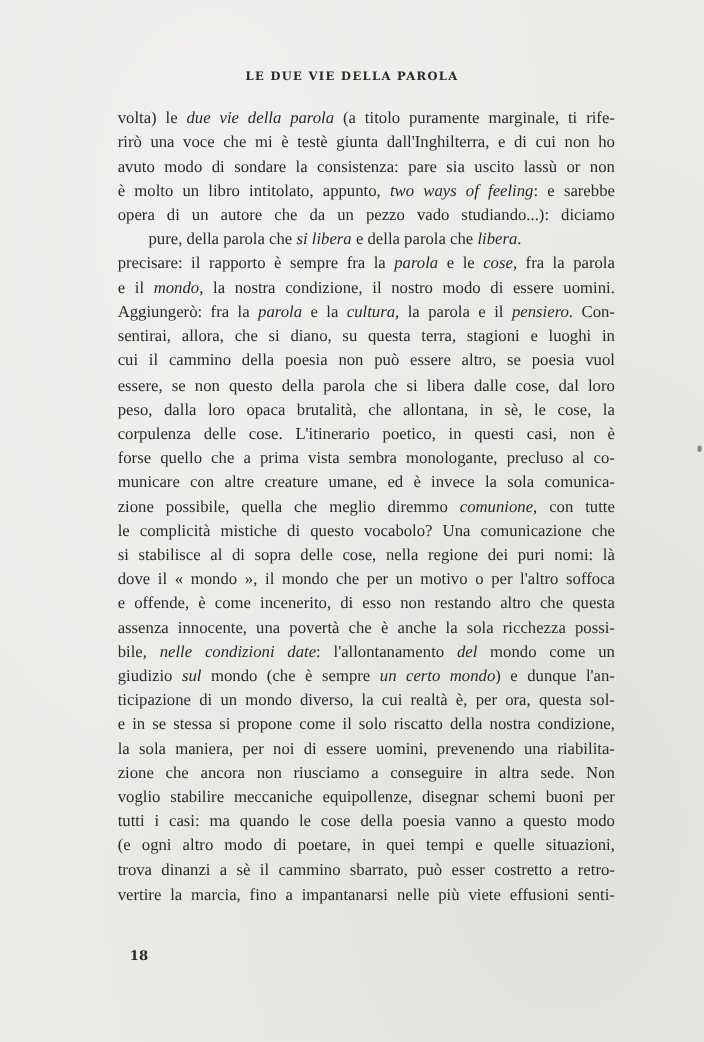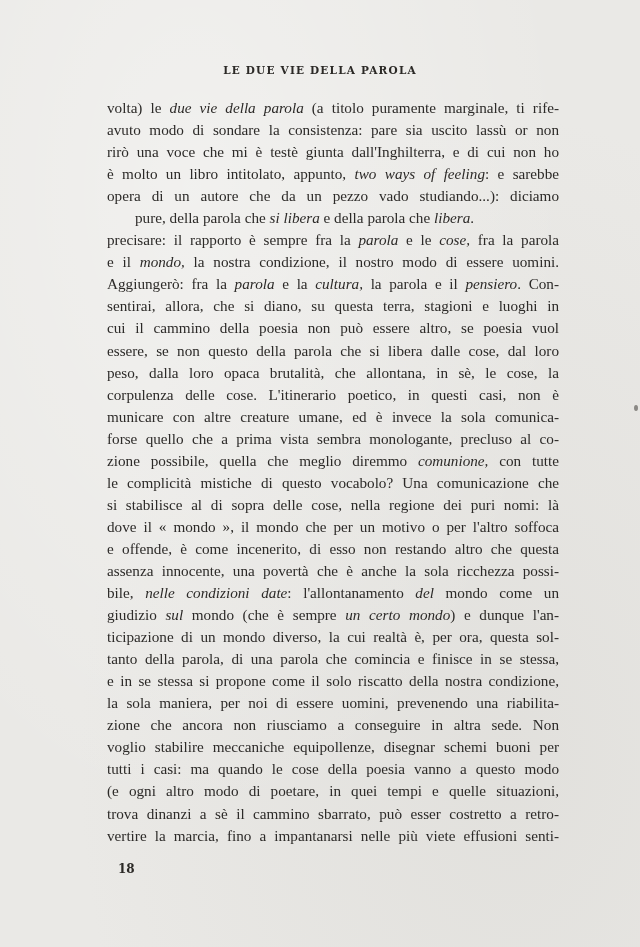--- a/index.html
+++ b/index.html
@@ -79,45 +79,44 @@
     background: #8a8884;
   }
 </style>
 </head>
 <body>
 
 <div class="page">
   <div class="running-head">LE DUE VIE DELLA PAROLA</div>
   <div class="body-text" id="body-text">
       <span class="line"><span>volta) le </span><i>due vie della parola</i><span> (a titolo puramente marginale, ti rife-</span></span>
+      <span class="line"><span>rirò una voce che mi è testè giunta dall'Inghilterra, e di cui non ho</span></span>
       <span class="line"><span>avuto modo di sondare la consistenza: pare sia uscito lassù or non</span></span>
-      <span class="line"><span>rirò una voce che mi è testè giunta dall'Inghilterra, e di cui non ho</span></span>
       <span class="line"><span>è molto un libro intitolato, appunto, </span><i>two ways of feeling</i><span>: e sarebbe</span></span>
       <span class="line"><span>opera di un autore che da un pezzo vado studiando...): diciamo</span></span>
       <span class="line last"><span>pure, della parola che </span><i>si libera</i><span> e della parola che </span><i>libera</i><span>.</span></span>
       <span class="line"><span>precisare: il rapporto è sempre fra la </span><i>parola</i><span> e le </span><i>cose,</i><span> fra la parola</span></span>
       <span class="line"><span>e il </span><i>mondo,</i><span> la nostra condizione, il nostro modo di essere uomini.</span></span>
       <span class="line"><span>Aggiungerò: fra la </span><i>parola</i><span> e la </span><i>cultura,</i><span> la parola e il </span><i>pensiero</i><span>. Con-</span></span>
       <span class="line"><span>sentirai, allora, che si diano, su questa terra, stagioni e luoghi in</span></span>
       <span class="line"><span>cui il cammino della poesia non può essere altro, se poesia vuol</span></span>
       <span class="line"><span>essere, se non questo della parola che si libera dalle cose, dal loro</span></span>
       <span class="line"><span>peso, dalla loro opaca brutalità, che allontana, in sè, le cose, la</span></span>
       <span class="line"><span>corpulenza delle cose. L'itinerario poetico, in questi casi, non è</span></span>
+      <span class="line"><span>forse quello che a prima vista sembra monologante, precluso al co-</span></span>
       <span class="line"><span>municare con altre creature umane, ed è invece la sola comunica-</span></span>
-      <span class="line"><span>forse quello che a prima vista sembra monologante, precluso al co-</span></span>
       <span class="line"><span>zione possibile, quella che meglio diremmo </span><i>comunione,</i><span> con tutte</span></span>
       <span class="line"><span>le complicità mistiche di questo vocabolo? Una comunicazione che</span></span>
       <span class="line"><span>si stabilisce al di sopra delle cose, nella regione dei puri nomi: là</span></span>
       <span class="line"><span>dove il « mondo », il mondo che per un motivo o per l'altro soffoca</span></span>
       <span class="line"><span>e offende, è come incenerito, di esso non restando altro che questa</span></span>
       <span class="line"><span>assenza innocente, una povertà che è anche la sola ricchezza possi-</span></span>
       <span class="line"><span>bile, </span><i>nelle condizioni date</i><span>: l'allontanamento </span><i>del</i><span> mondo come un</span></span>
       <span class="line"><span>giudizio </span><i>sul</i><span> mondo (che è sempre </span><i>un certo mondo</i><span>) e dunque l'an-</span></span>
       <span class="line"><span>ticipazione di un mondo diverso, la cui realtà è, per ora, questa sol-</span></span>
-      <span class="line"><span>tanto della parola, di una parola che comincia e finisce in se stessa,</span></span>
       <span class="line"><span>e in se stessa si propone come il solo riscatto della nostra condizione,</span></span>
       <span class="line"><span>la sola maniera, per noi di essere uomini, prevenendo una riabilita-</span></span>
       <span class="line"><span>zione che ancora non riusciamo a conseguire in altra sede. Non</span></span>
       <span class="line"><span>voglio stabilire meccaniche equipollenze, disegnar schemi buoni per</span></span>
       <span class="line"><span>tutti i casi: ma quando le cose della poesia vanno a questo modo</span></span>
       <span class="line"><span>(e ogni altro modo di poetare, in quei tempi e quelle situazioni,</span></span>
       <span class="line"><span>trova dinanzi a sè il cammino sbarrato, può esser costretto a retro-</span></span>
       <span class="line"><span>vertire la marcia, fino a impantanarsi nelle più viete effusioni senti-</span></span>
     </div>
   <div class="folio">18</div>

